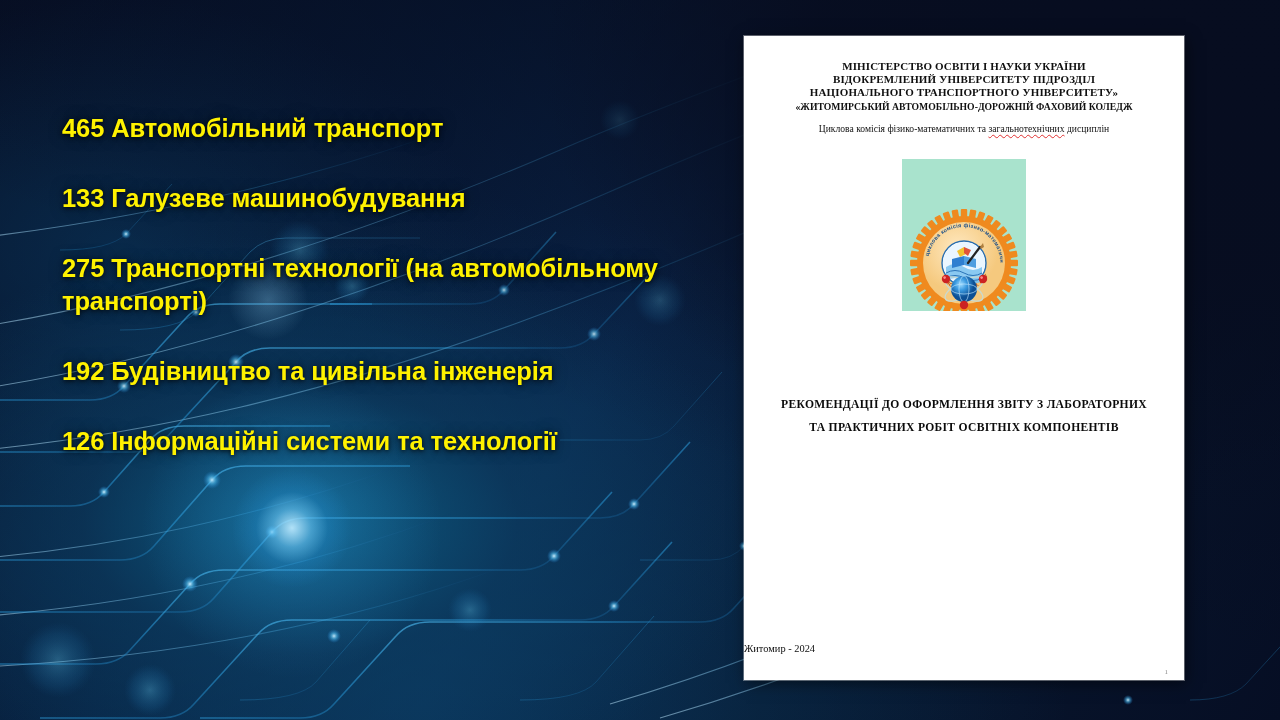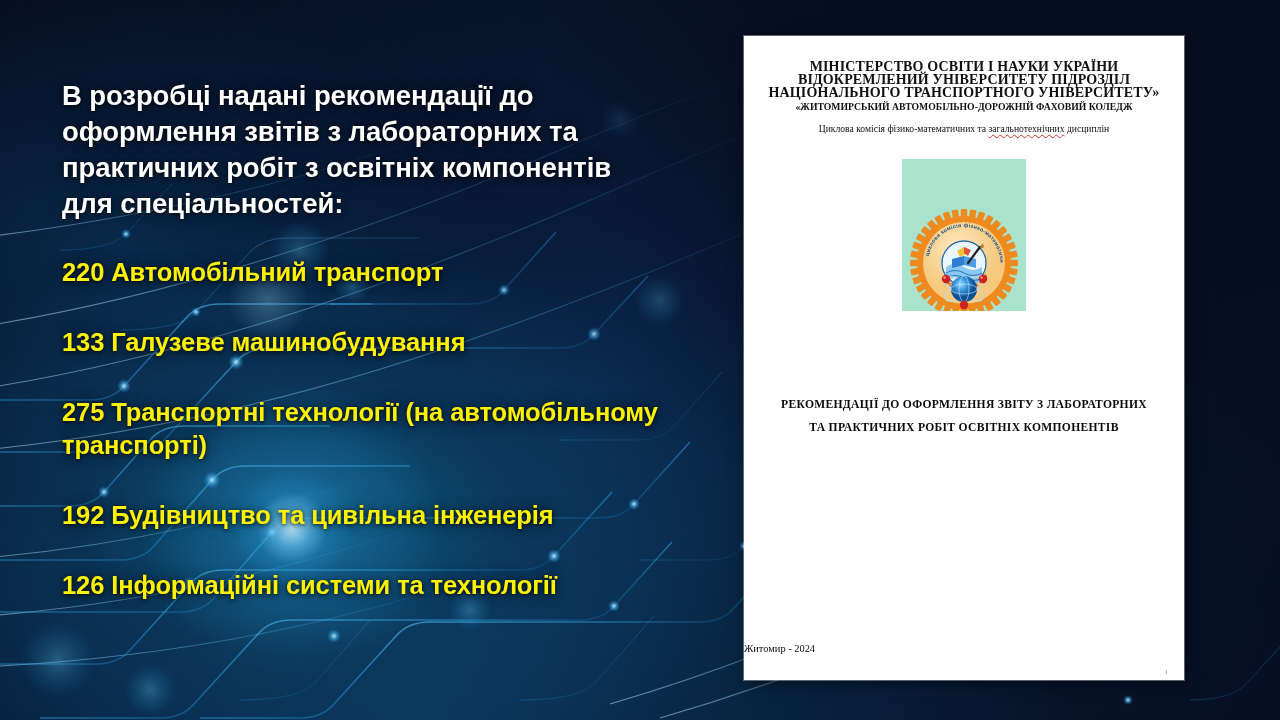--- a/index.html
+++ b/index.html
@@ -60,21 +60,21 @@
   
   #doc-preview {
     position:absolute; left:744px; top:36px; width:440px; height:644px;
     background:#ffffff;
     box-shadow:0 0 0 1px rgba(255,255,255,.35), 2px 3px 14px rgba(0,0,0,.55);
     overflow:hidden;
   }
   #doc-header { padding:24px 18px 0; text-align:center; }
   .doc-head-line {
     font-family:"Liberation Serif", serif;
-    font-size:14px; font-weight:bold; color:#101010;
+    font-size:11px; font-weight:bold; color:#101010;
     line-height:13.2px; letter-spacing:.15px; white-space:nowrap;
   }
   .doc-head-line.wide { font-size:9.7px; letter-spacing:0; }
   #doc-commission {
     font-family:"Liberation Serif", serif;
     font-size:9.6px; color:#101010; margin-top:9px; line-height:13px;
     white-space:nowrap;
   }
   .misspelled {
     text-decoration:underline wavy #e03030;
@@ -209,24 +209,23 @@
       <circle cx="660" cy="300" r="26" fill="url(#bokeh)"></circle>
       <circle cx="620" cy="120" r="20" fill="url(#bokeh)"></circle>
     </g>
   </svg>
 
   <div class="bg-layer" id="bg-glow"></div>
   <div class="bg-layer" id="bg-dark-tr"></div>
 
   <div id="text-col">
 
-    <p id="intro-paragraph">В розробці надані рекомендації до оформлення звітів з лабораторних та практичних робіт з освітніх компонентів для спеціальностей:</p>
 
     <div id="spec-list">
-      <div class="spec-item">220 Автомобільний транспорт</div>
+      <div class="spec-item">465 Автомобільний транспорт</div>
       <div class="spec-item">133 Галузеве машинобудування</div>
       <div class="spec-item">275 Транспортні технології (на автомобільному транспорті)</div>
       <div class="spec-item">192 Будівництво та цивільна інженерія</div>
       <div class="spec-item">126 Інформаційні системи та технології</div>
     </div>
   </div>
 
   <div id="doc-preview">
 
     <div id="doc-header">

